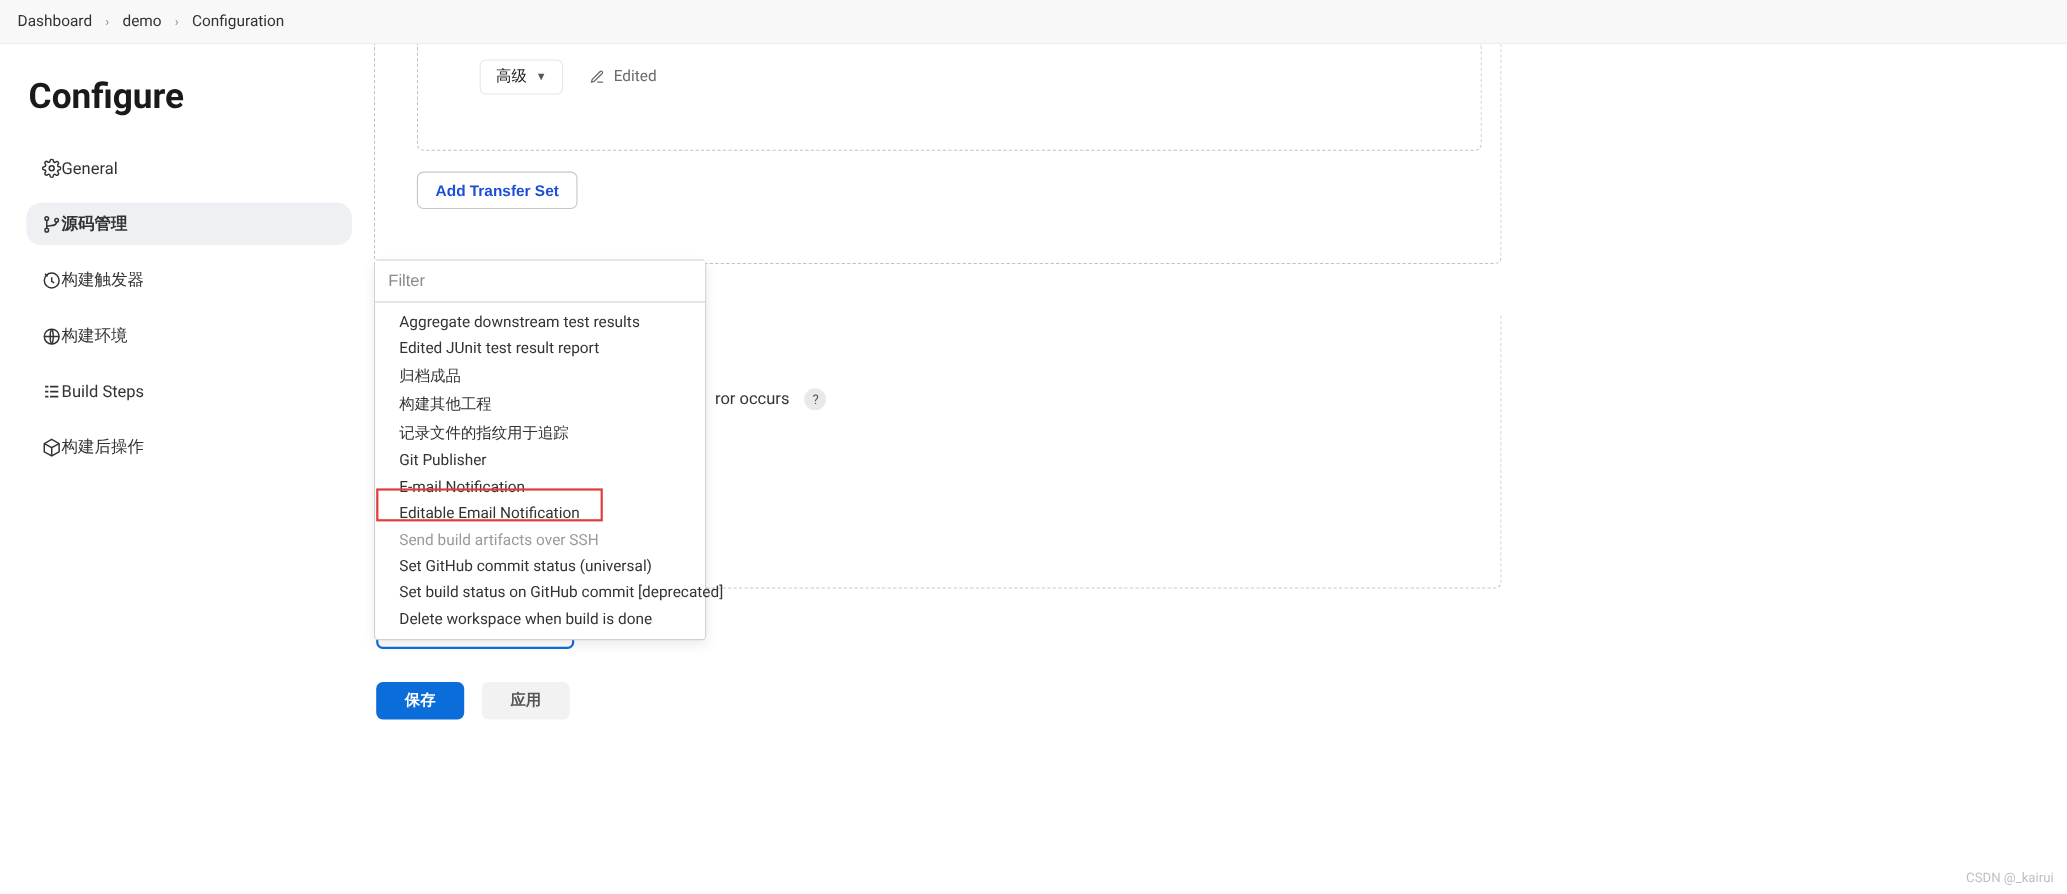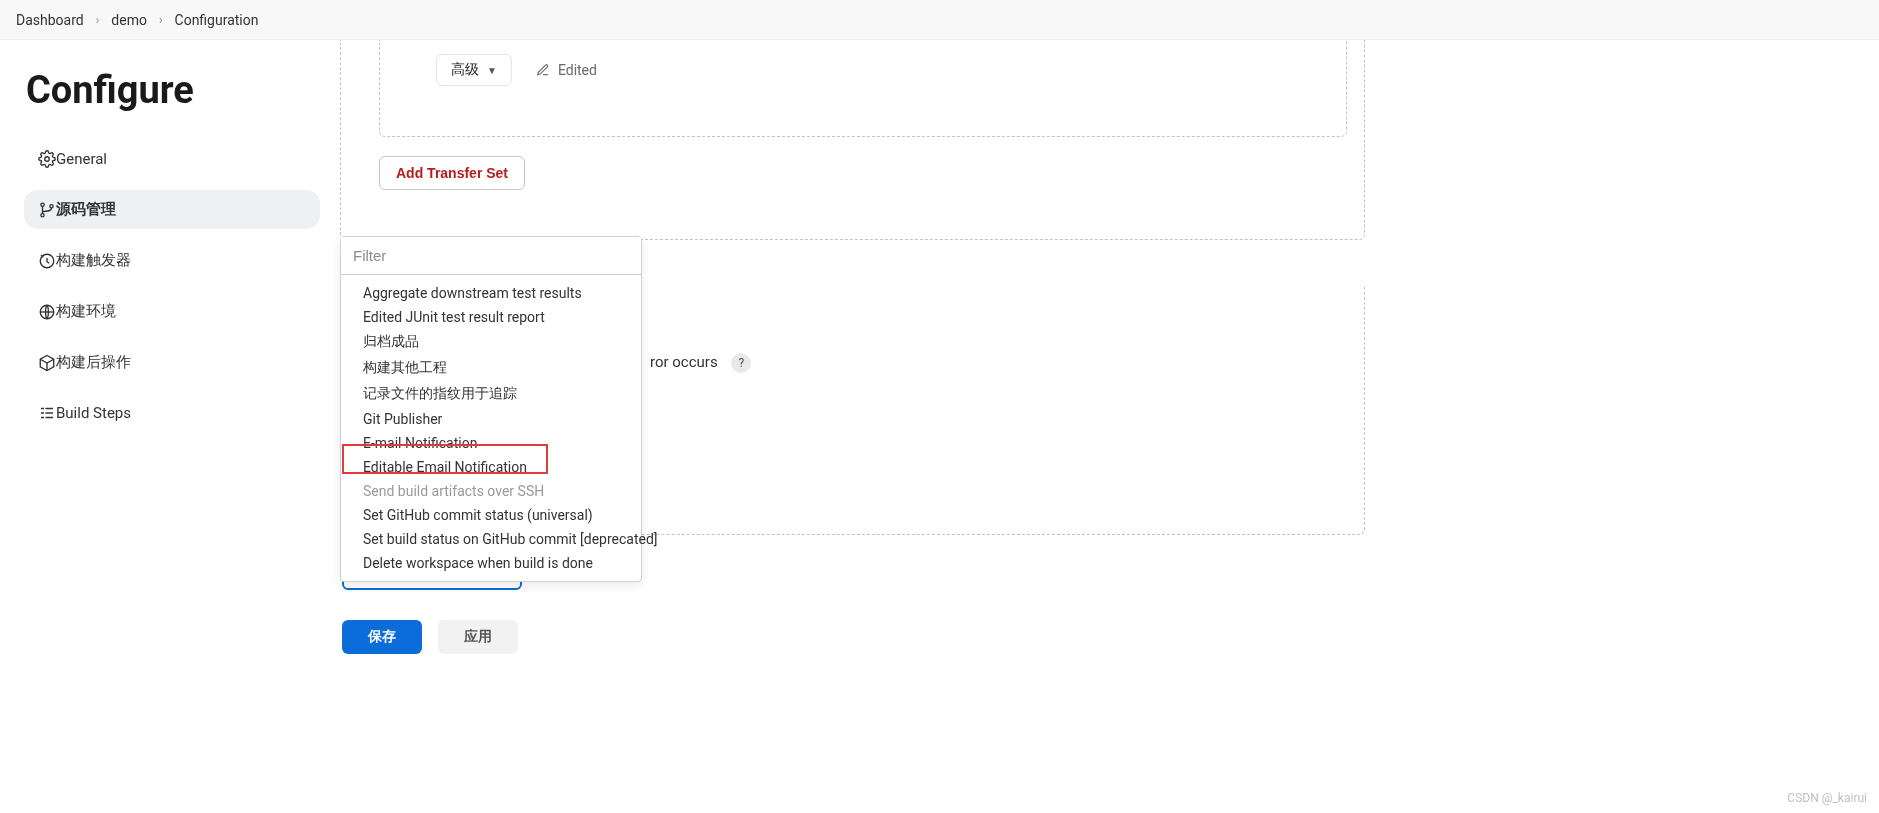--- a/index.html
+++ b/index.html
@@ -36,21 +36,21 @@
   
   .sidebar {
     position: absolute;
     left: 0;
     top: 40px;
     bottom: 0;
     width: 330px;
     padding: 24px 10px 0 24px;
   }
   .page-title {
-    font-size: 38px;
+    font-size: 32px;
     font-weight: 700;
     margin: 4px 0 28px 2px;
     color: #1a1a1a;
   }
   .nav-item {
     display: flex;
     align-items: center;
     padding: 10px 14px;
     border-radius: 14px;
     font-size: 15px;
@@ -134,21 +134,21 @@
   .add-transfer-btn {
     position: absolute;
     left: 38px;
     top: 116px;
     border: 1px solid #c7c7c7;
     background: #fff;
     padding: 8px 16px;
     border-radius: 6px;
     font-size: 14px;
     font-weight: 600;
-    color: #b91c1c;
+    color: #1d4ed8;
     cursor: pointer;
   }
   
   .outer-box2 {
     position: absolute;
     left: 0;
     top: 246px;
     width: 1025px;
     height: 249px;
     border: 1px dashed #c2c2c2;
@@ -322,38 +322,38 @@
     <svg class="nav-icon" viewBox="0 0 24 24" fill="none" stroke="#333" stroke-width="1.8">
         <circle cx="12" cy="12" r="9"></circle>
         <path d="M3 12h18"></path>
         <path d="M12 3c2.5 3 2.5 15 0 18"></path>
         <path d="M12 3c-2.5 3-2.5 15 0 18"></path>
       </svg>
     <span>构建环境</span>
   </div>
 
   <div class="nav-item">
-    <svg class="nav-icon" viewBox="0 0 24 24" fill="none" stroke="#333" stroke-width="1.8">
-        <path d="M12 2l9 5v10l-9 5-9-5V7l9-5z"></path>
-        <path d="M3 7l9 5 9-5"></path>
-        <path d="M12 22V12"></path>
-      </svg>
-    <span>构建后操作</span>
-  </div>
-
-  <div class="nav-item">
     <svg class="nav-icon" viewBox="0 0 24 24" fill="none" stroke="#333" stroke-width="2">
         <line x1="4" y1="6" x2="8" y2="6"></line>
         <line x1="10" y1="6" x2="20" y2="6"></line>
         <line x1="4" y1="12" x2="8" y2="12"></line>
         <line x1="10" y1="12" x2="20" y2="12"></line>
         <line x1="4" y1="18" x2="8" y2="18"></line>
         <line x1="10" y1="18" x2="20" y2="18"></line>
       </svg>
     <span>Build Steps</span>
+  </div>
+
+  <div class="nav-item">
+    <svg class="nav-icon" viewBox="0 0 24 24" fill="none" stroke="#333" stroke-width="1.8">
+        <path d="M12 2l9 5v10l-9 5-9-5V7l9-5z"></path>
+        <path d="M3 7l9 5 9-5"></path>
+        <path d="M12 22V12"></path>
+      </svg>
+    <span>构建后操作</span>
   </div>
 </div>
 
 <div class="main">
 
   <div class="outer-box">
     <div class="inner-box">
       <div class="advanced-wrap">
         <button class="pill-btn">
           <span>高级</span>

